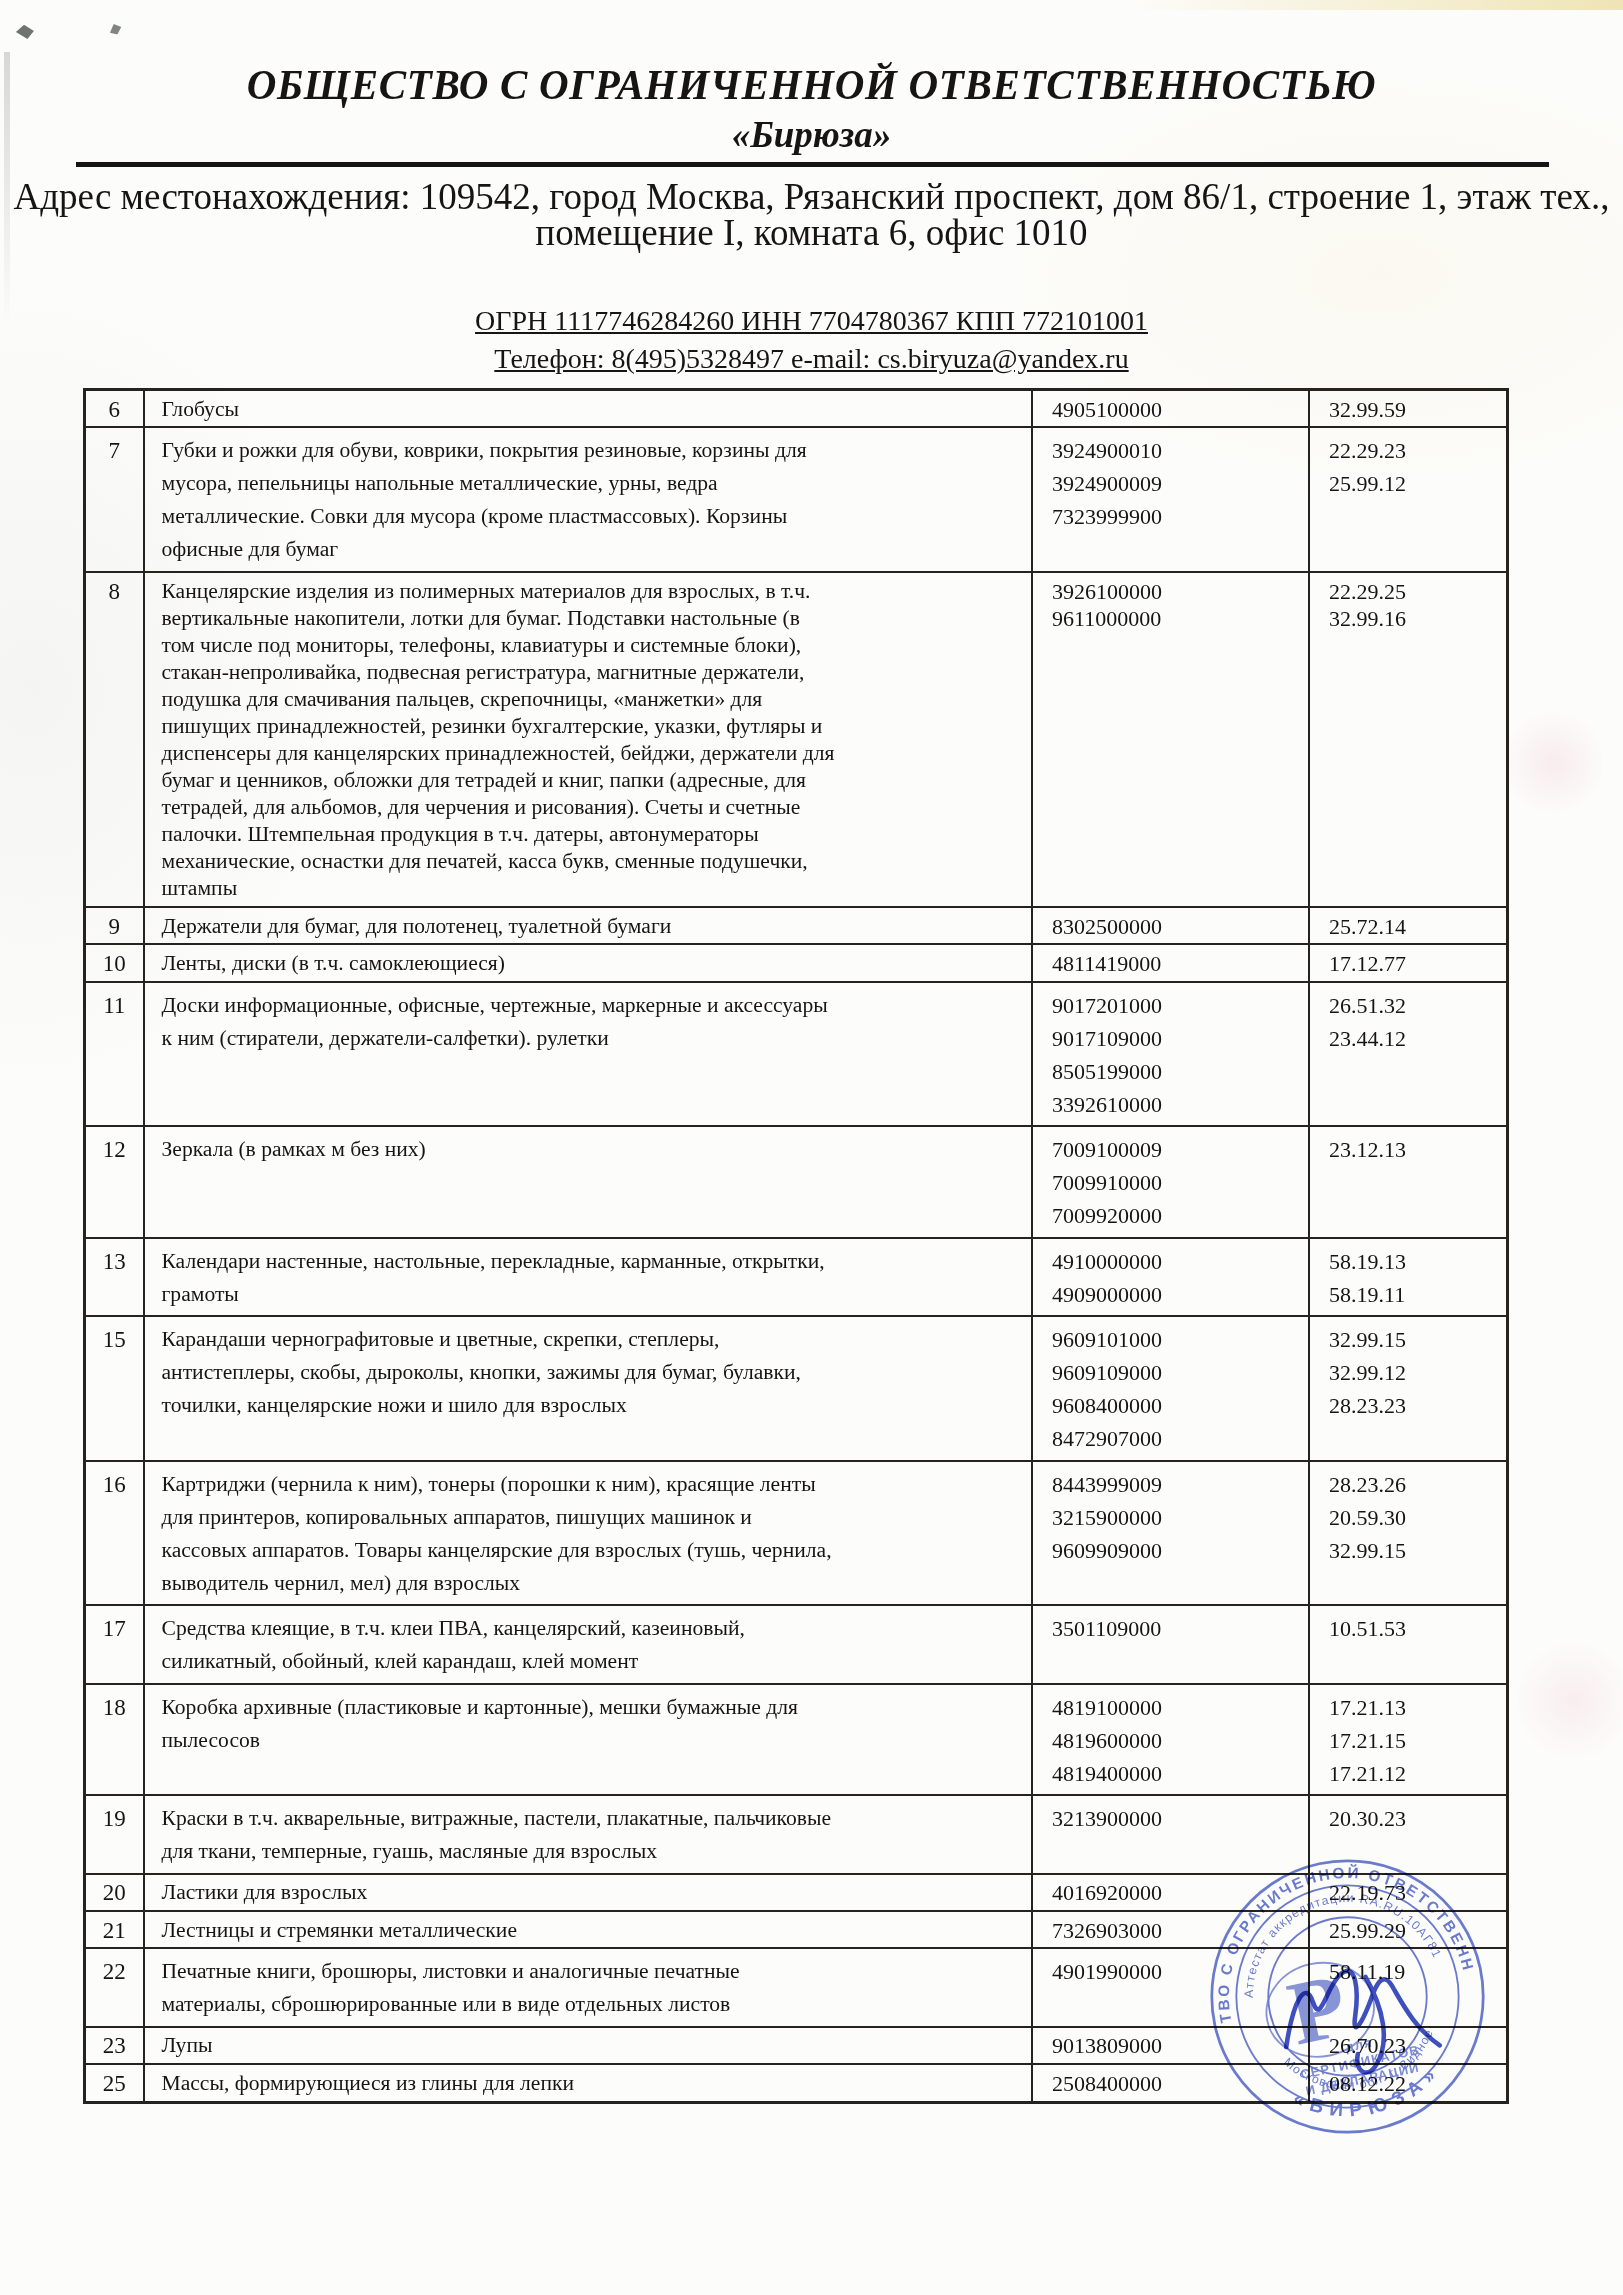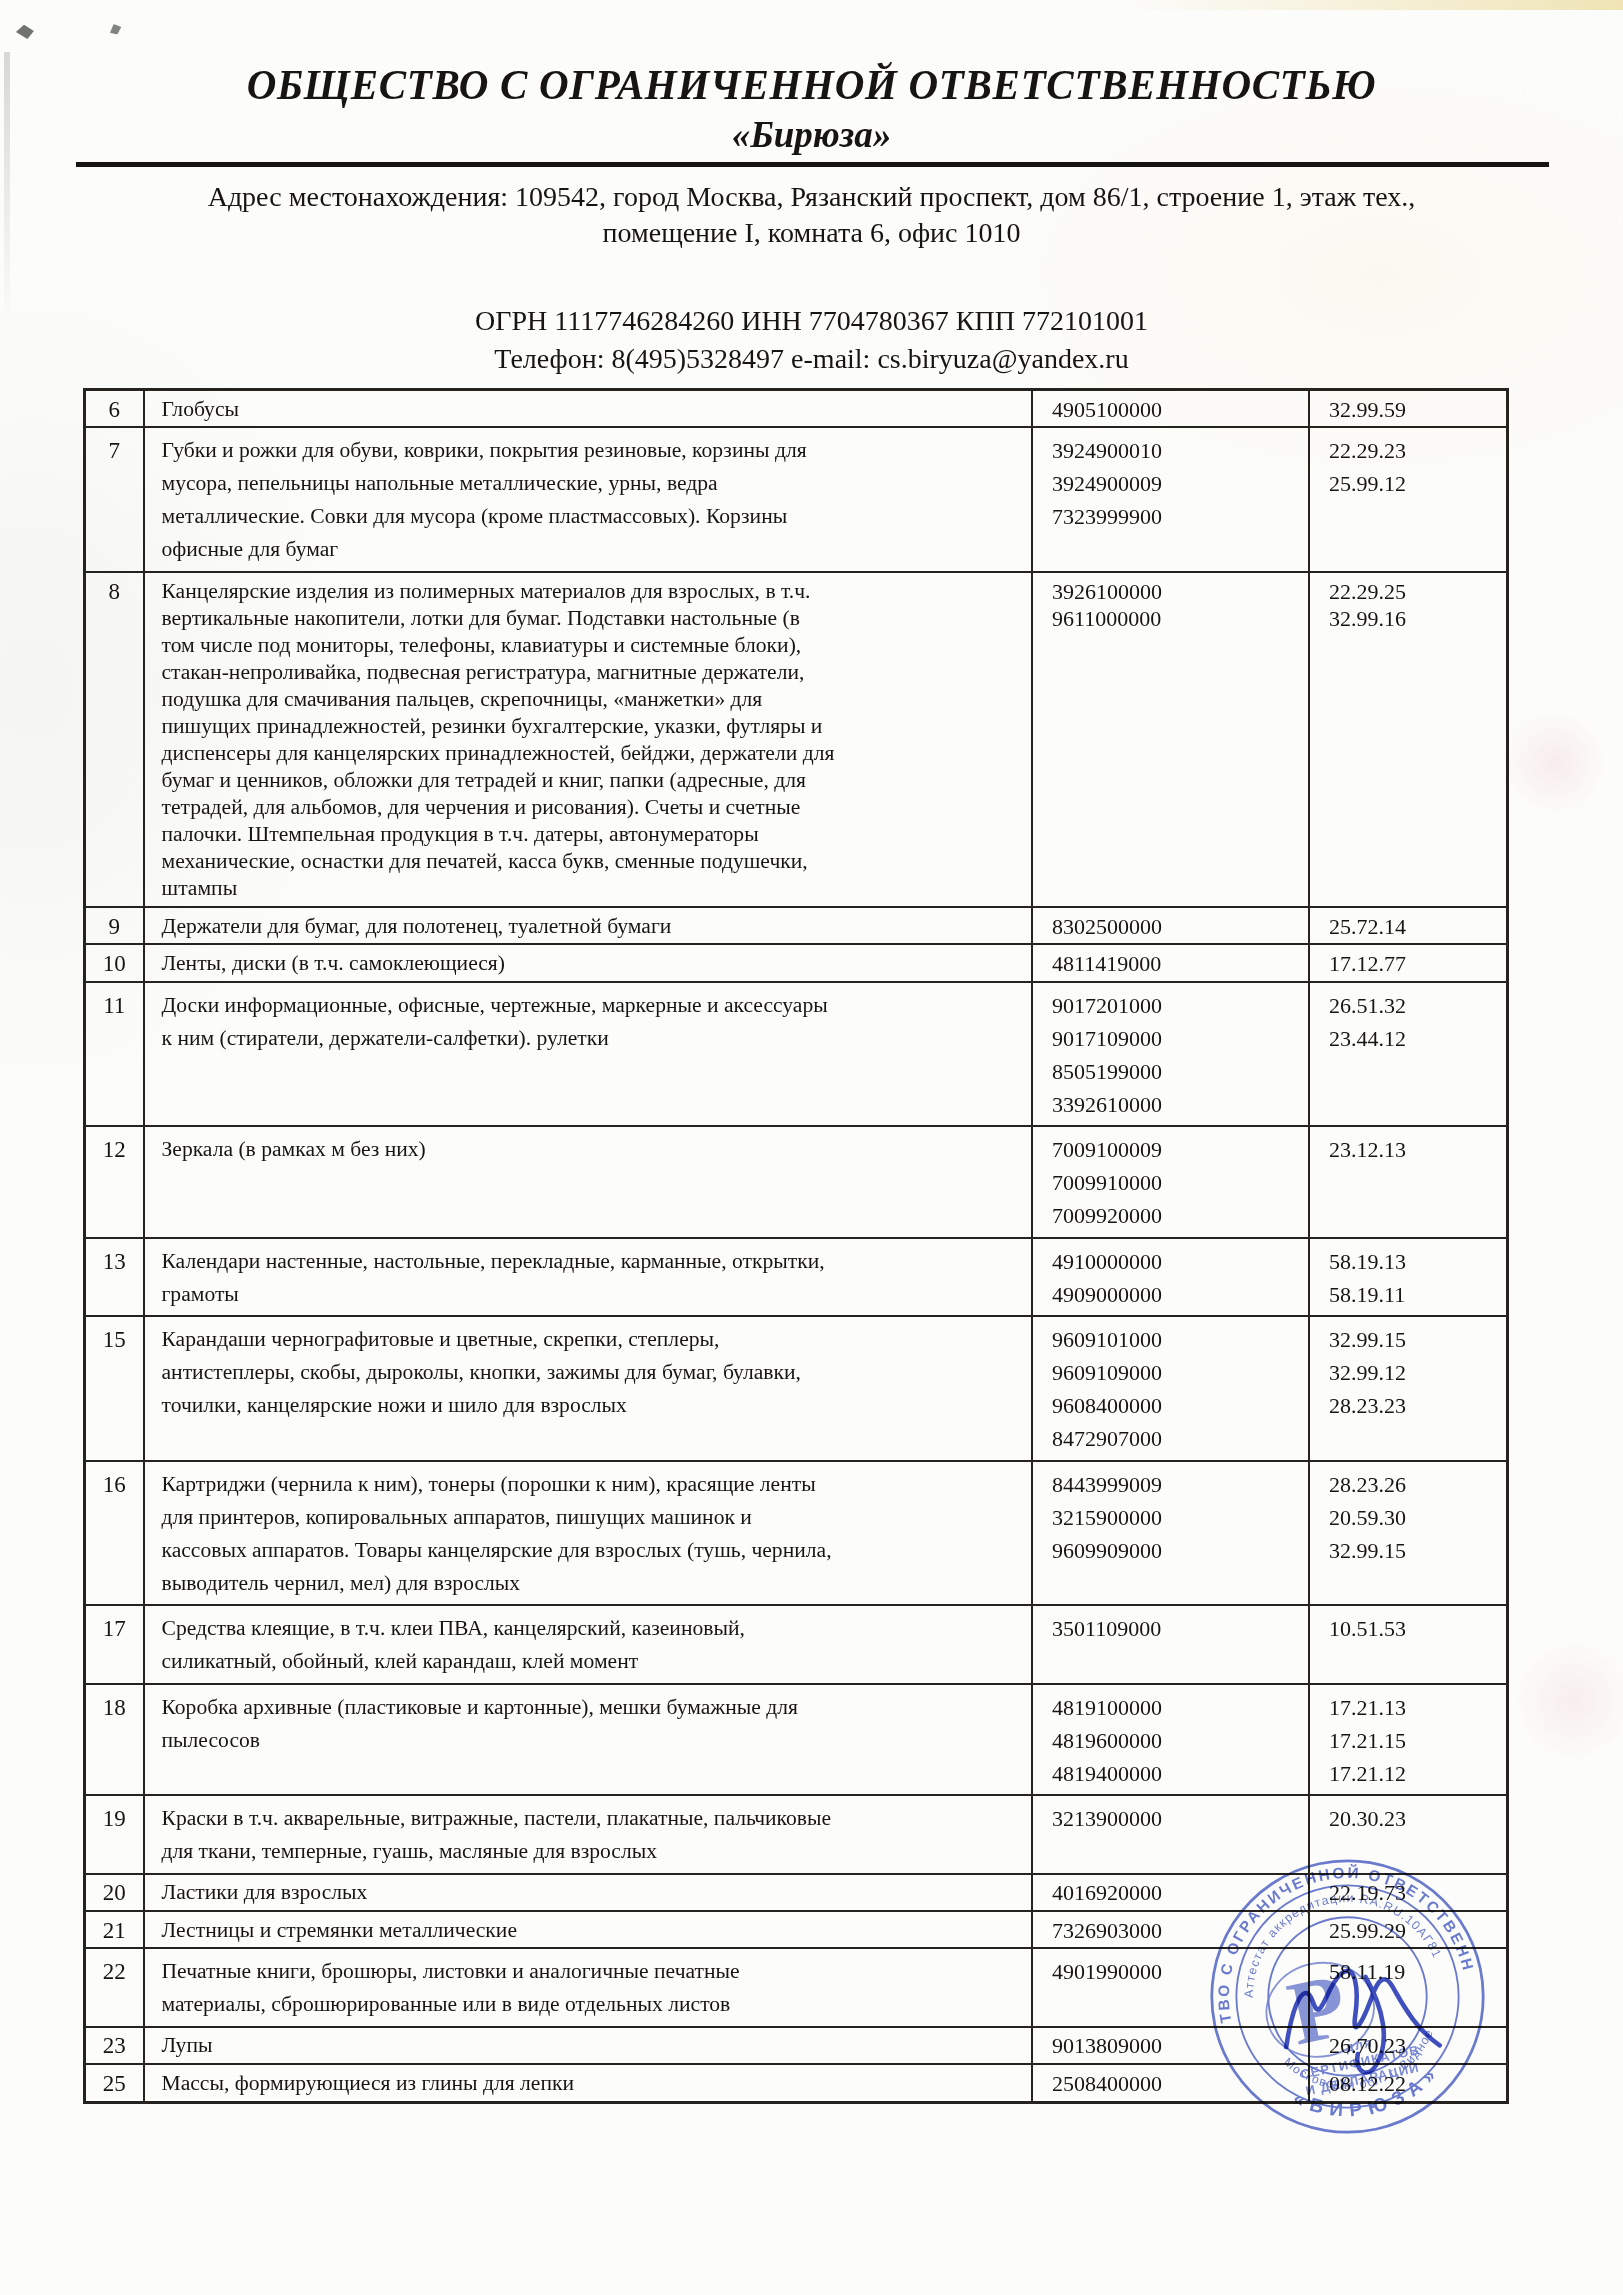--- a/index.html
+++ b/index.html
@@ -28,23 +28,23 @@
     background:radial-gradient(circle, rgba(228,150,170,.16), transparent 70%); }
   .pb2 { left:1518px; top:1635px; width:111px; height:131px;
     background:radial-gradient(circle, rgba(228,150,170,.14), transparent 70%); }
 
   
   .doc-header { position:absolute; top:60px; left:0; width:100%; text-align:center; }
   .company-name { font-size:41px; font-weight:bold; font-style:italic; letter-spacing:0.7px; transform:scaleY(1.04); }
   .company-short { font-size:37px; font-weight:bold; font-style:italic; margin-top:5.2px; }
   .header-rule { position:absolute; top:162px; left:76px; width:1473px; height:5.2px; background:#161514; }
   .address-block { position:absolute; top:179px; left:0; width:100%; text-align:center;
-    font-size:28px; line-height:36px; }
+    font-size:37px; line-height:36px; }
   .reg-block { position:absolute; top:302px; left:0; width:100%; text-align:center;
-    font-size:28px; line-height:38px; }
+    font-size:28px; line-height:38px;text-decoration:underline; }
 
   
   .items-table { position:absolute; left:83px; top:388px; width:1423px;
     border-collapse:collapse; table-layout:fixed; border:3.3px solid #26231f; }
   .items-table td { border:2px solid #26231f; vertical-align:top; }
   tr.row-single td { line-height:27.5px; padding-top:4.6px; padding-bottom:3.3px; }
   tr.row-wide td   { line-height:33px; padding-top:5.9px; padding-bottom:4.6px; }
   tr.row-mid td    { line-height:27px; padding-top:5.2px; padding-bottom:3.9px; }
   td.c-num  { text-align:center; font-size:23px; }
   td.c-desc { font-size:21.6px; padding-left:17px; padding-right:15.7px; white-space:pre-line; }

